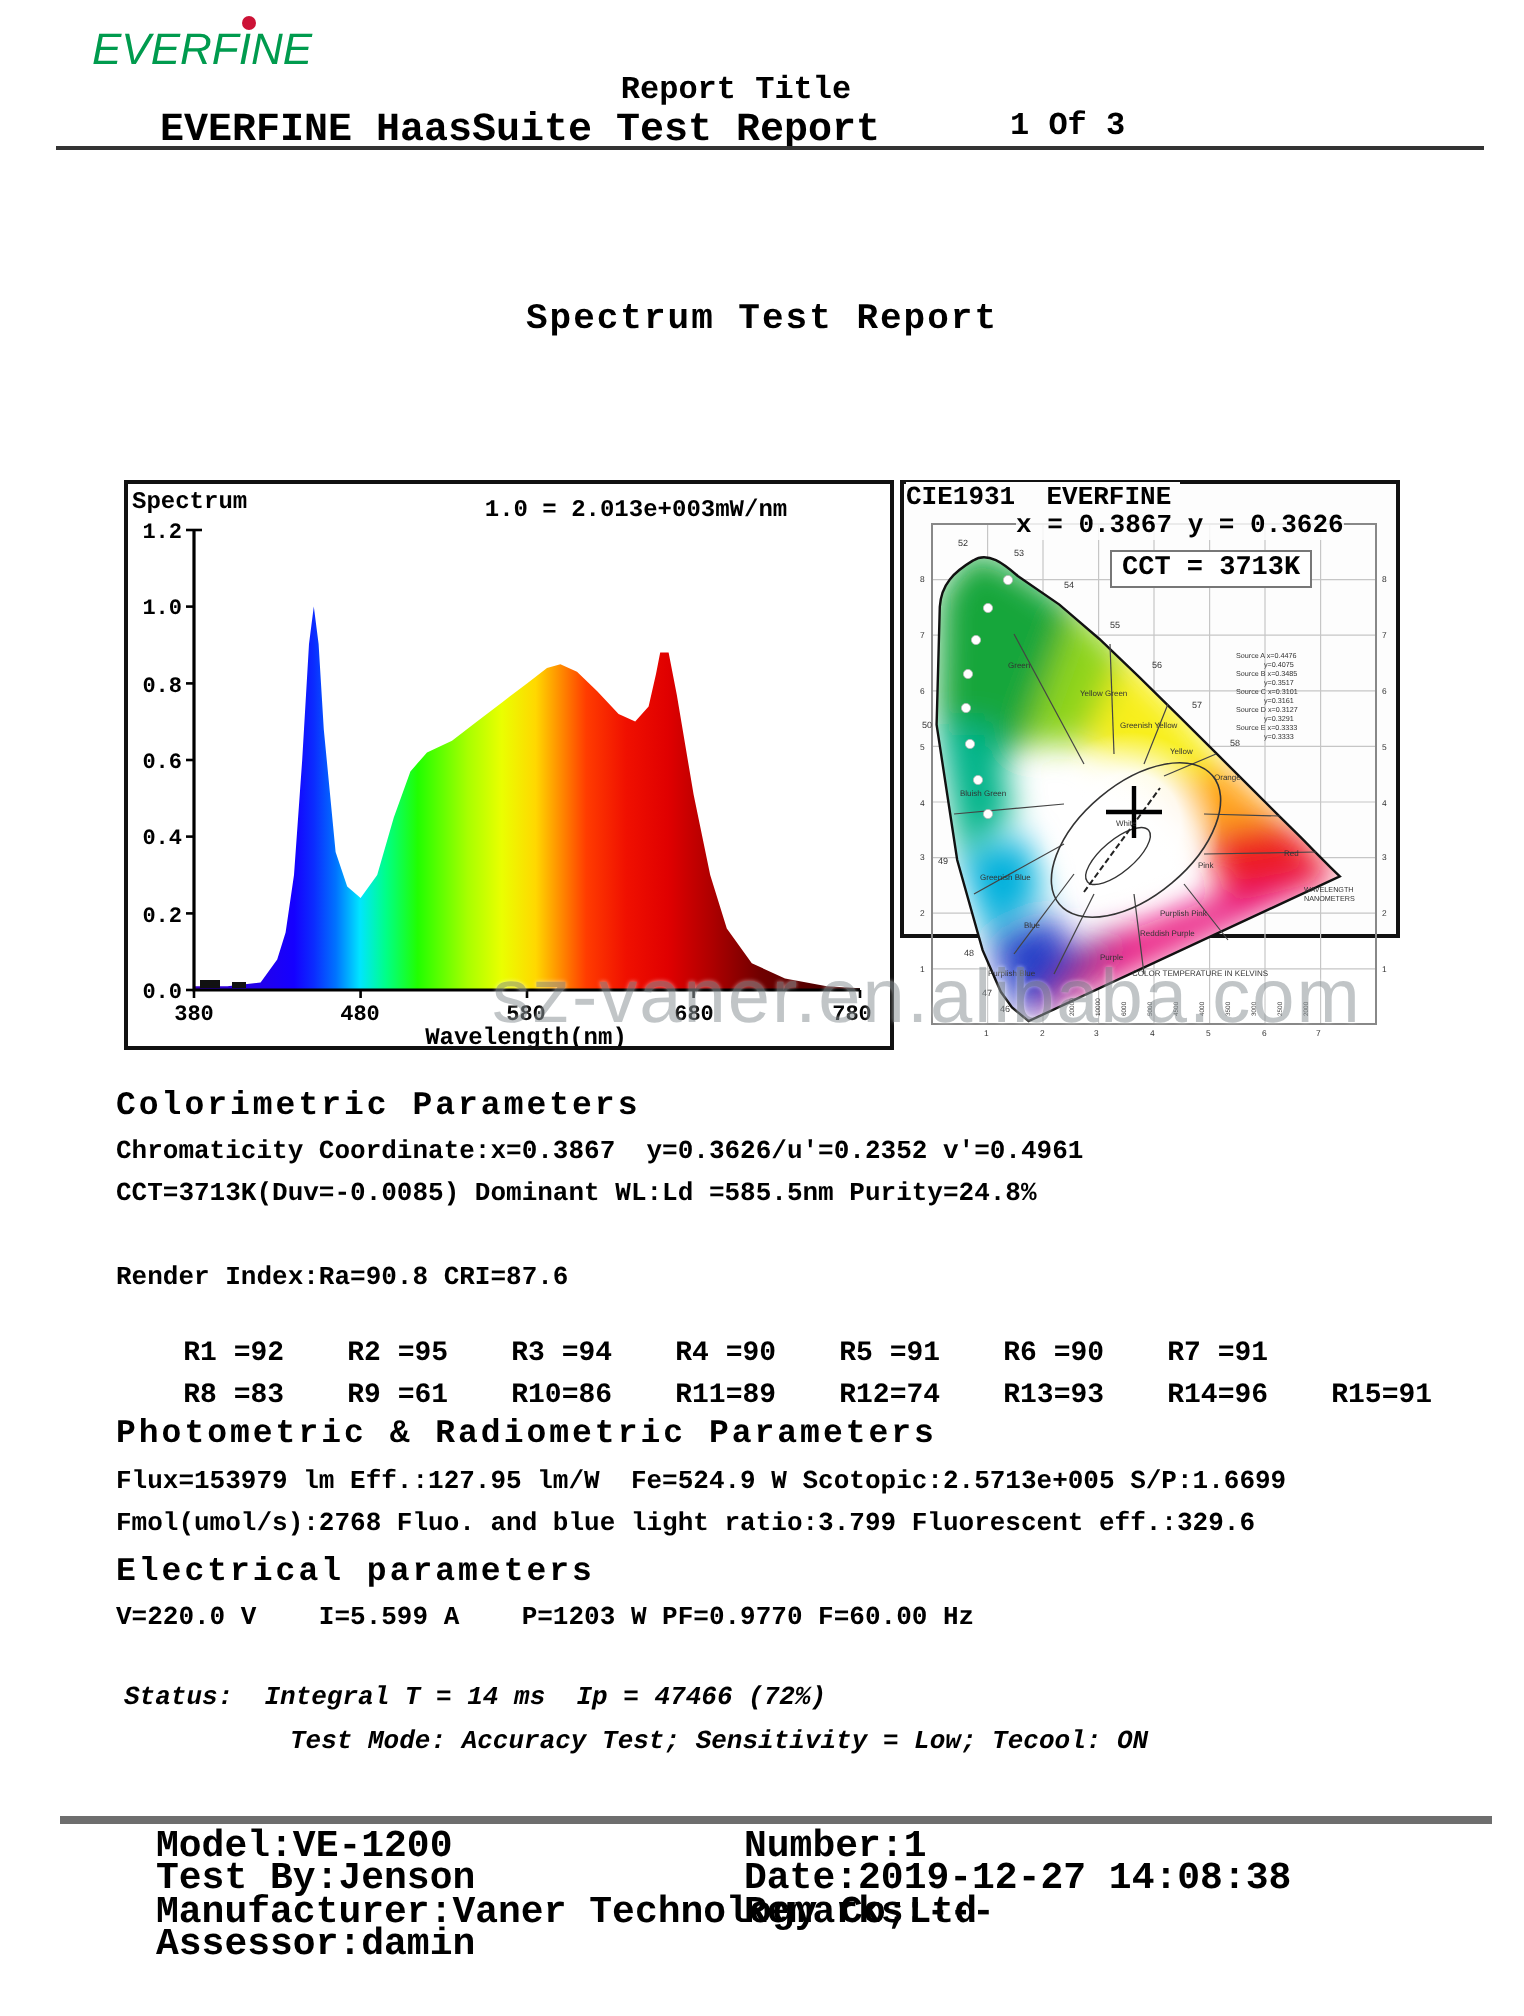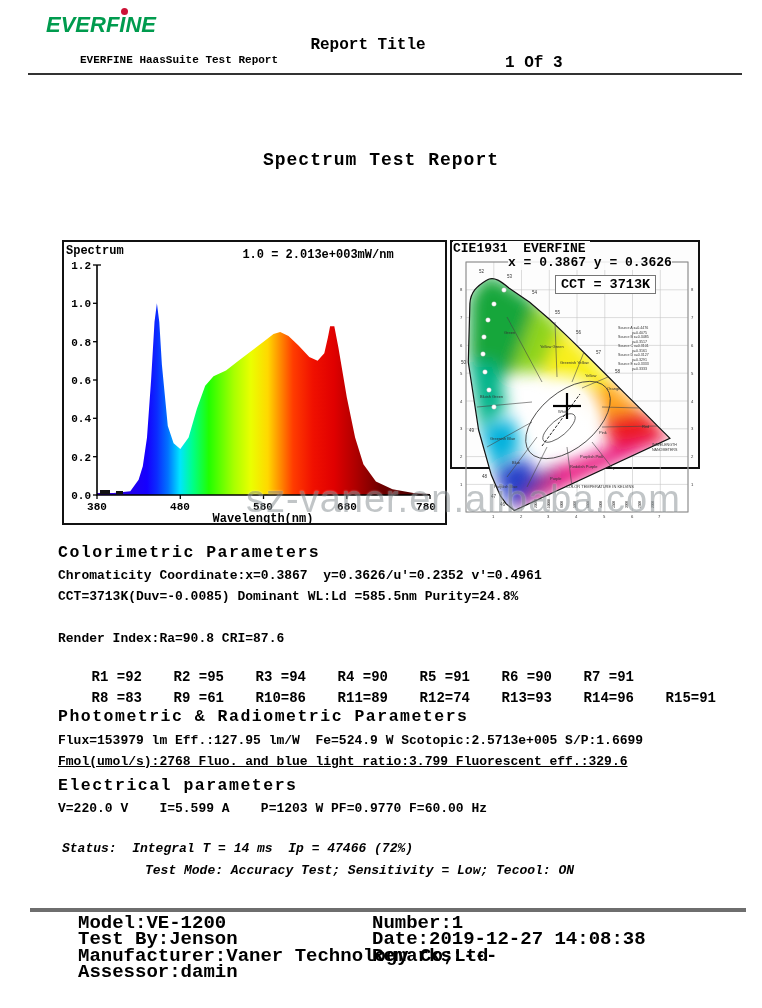--- a/index.html
+++ b/index.html
@@ -4,24 +4,24 @@
 <style>
   html,body{margin:0;padding:0;background:#fff;}
   .page{position:relative;width:762px;height:1008px;background:#ffffff;overflow:hidden;
         font-family:"Liberation Mono","DejaVu Sans Mono",monospace;color:#000;}
   .abs{position:absolute;}
   .mono{font-family:"Liberation Mono","DejaVu Sans Mono",monospace;font-weight:bold;}
 
   
   .logo-wrap{left:46px;top:12px;height:30px;}
   .logo-text{font-family:"Liberation Sans","DejaVu Sans",sans-serif;font-style:italic;
-             font-weight:700;font-size:22px;color:#009b4e;letter-spacing:0px;}
+             font-weight:400;font-size:22px;color:#009b4e;letter-spacing:0px;}
   .logo-dot{position:absolute;left:75px;top:-4px;width:7px;height:7px;border-radius:50%;background:#cc1236;}
   .report-title-label{left:0;top:36px;width:736px;text-align:center;font-size:16px;}
-  .report-name{left:80px;top:54px;font-size:11px;white-space:pre;}
+  .report-name{left:80px;top:54px;font-size:20px;white-space:pre;}
   .page-info{left:505px;top:54px;font-size:16px;}
   .header-rule{left:28px;top:73px;width:714px;height:2px;background:#333;}
 
   .doc-title{left:0;top:150px;width:762px;text-align:center;font-size:18px;letter-spacing:1px;}
 
   
   .spec-box{left:62px;top:240px;width:385px;height:285px;border:2px solid #111;box-sizing:border-box;background:#fff;}
   .cie-box{left:450px;top:240px;width:250px;height:229px;border:2px solid #111;box-sizing:border-box;background:#fdfdfd;}
   .cie-header{left:1px;top:-1px;font-size:13px;background:#fdfdfd;padding-right:4px;white-space:pre;}
   .cie-xy{left:56px;top:13px;font-size:13px;background:rgba(253,253,253,.85);white-space:pre;}
@@ -317,21 +317,21 @@
   <div class="abs mono param" style="left:58px;top:631px;">Render Index:Ra=90.8 CRI=87.6</div>
   <div class="abs mono r-row" style="top:653px;">
     <span>R1 =92</span><span>R2 =95</span><span>R3 =94</span><span>R4 =90</span><span>R5 =91</span><span>R6 =90</span><span>R7 =91</span>
   </div>
   <div class="abs mono r-row" style="top:674px;">
     <span>R8 =83</span><span>R9 =61</span><span>R10=86</span><span>R11=89</span><span>R12=74</span><span>R13=93</span><span>R14=96</span><span>R15=91</span>
   </div>
 
   <div class="abs mono sec-head" style="left:58px;top:707px;">Photometric &amp; Radiometric Parameters</div>
   <div class="abs mono param" style="left:58px;top:733px;">Flux=153979 lm Eff.:127.95 lm/W  Fe=524.9 W Scotopic:2.5713e+005 S/P:1.6699</div>
-  <div class="abs mono param" style="left:58px;top:754px;text-decoration:underline;">Fmol(umol/s):2768 Fluo. and blue light ratio:3.799 Fluorescent eff.:329.6</div>
+  <div class="abs mono param" style="left:58px;top:754px;">Fmol(umol/s):2768 Fluo. and blue light ratio:3.799 Fluorescent eff.:329.6</div>
 
   <div class="abs mono sec-head" style="left:58px;top:776px;">Electrical parameters</div>
   <div class="abs mono param" style="left:58px;top:801px;">V=220.0 V    I=5.599 A    P=1203 W PF=0.9770 F=60.00 Hz</div>
 
   <div class="abs mono status-line" style="left:62px;top:841px;">Status:  Integral T = 14 ms  Ip = 47466 (72%)</div>
   <div class="abs mono status-line" style="left:145px;top:863px;">Test Mode: Accuracy Test; Sensitivity = Low; Tecool: ON</div>
 
   <div class="abs sep-rule"></div>
   <div class="abs mono footer">
     <div class="frow">

